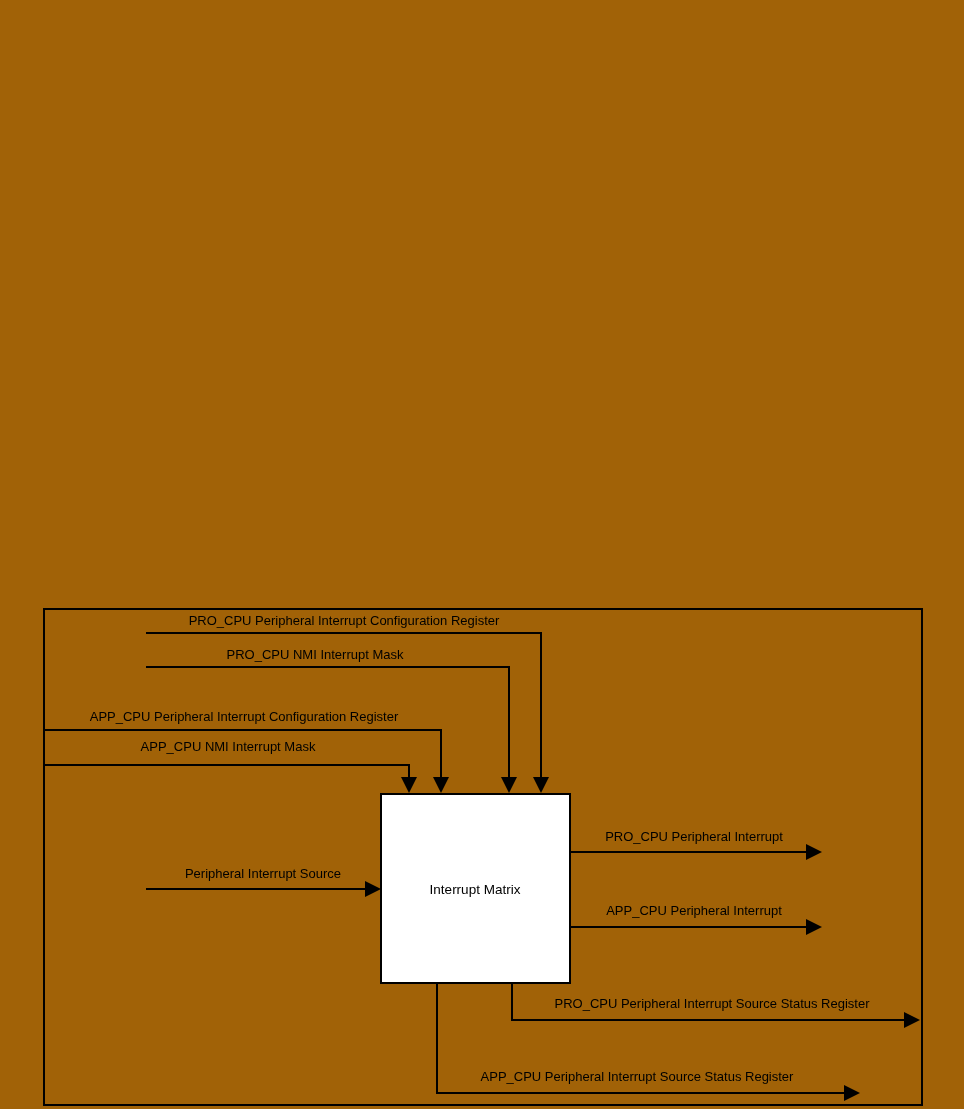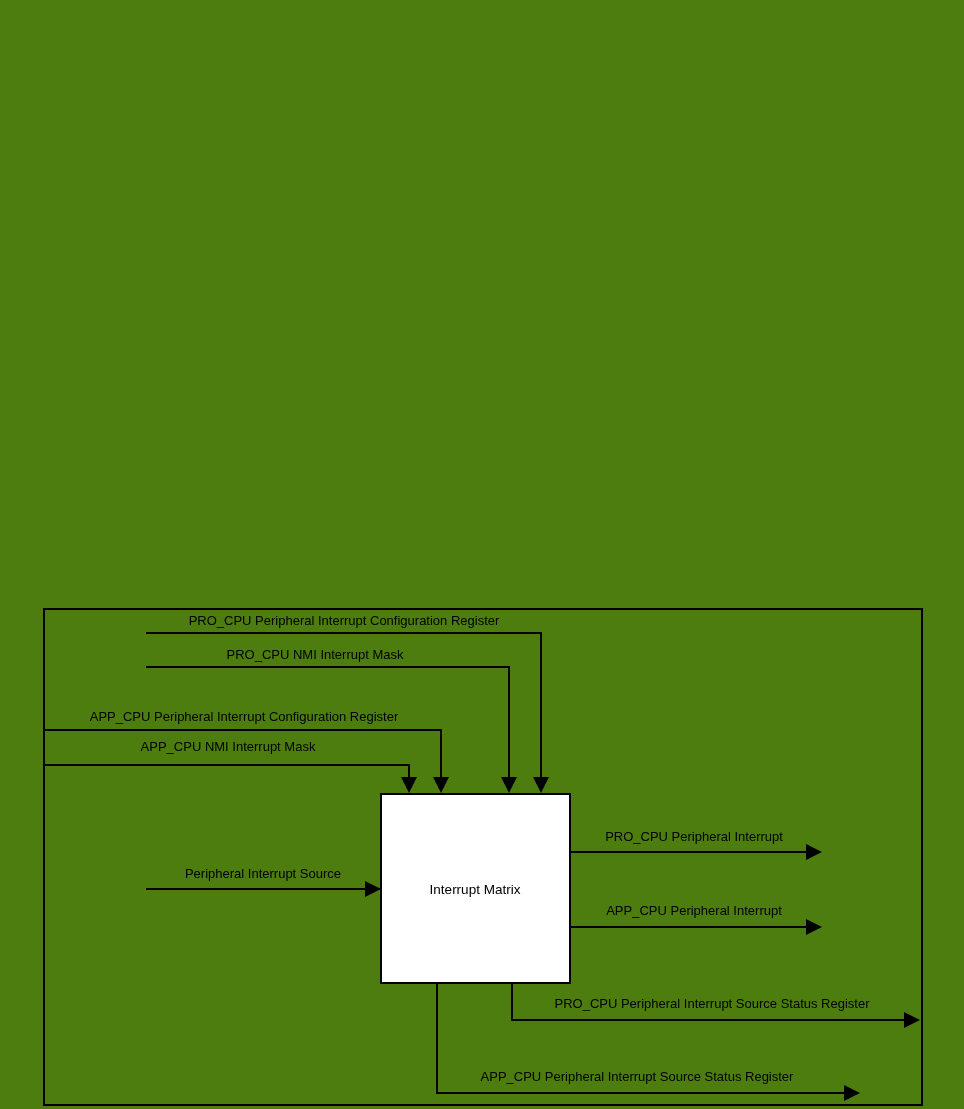--- a/index.html
+++ b/index.html
@@ -10,21 +10,21 @@
   body {
     width: 964px;
     height: 1109px;
     font-family: "Liberation Sans", sans-serif;
     overflow: hidden;
   }
   #page {
     position: relative;
     width: 964px;
     height: 1109px;
-    background: #4d7c0f;
+    background: #a16207;
   }
   svg.diagram {
     position: absolute;
     left: 0;
     top: 0;
     width: 964px;
     height: 1109px;
   }
   .wire {
     stroke: #000000;

